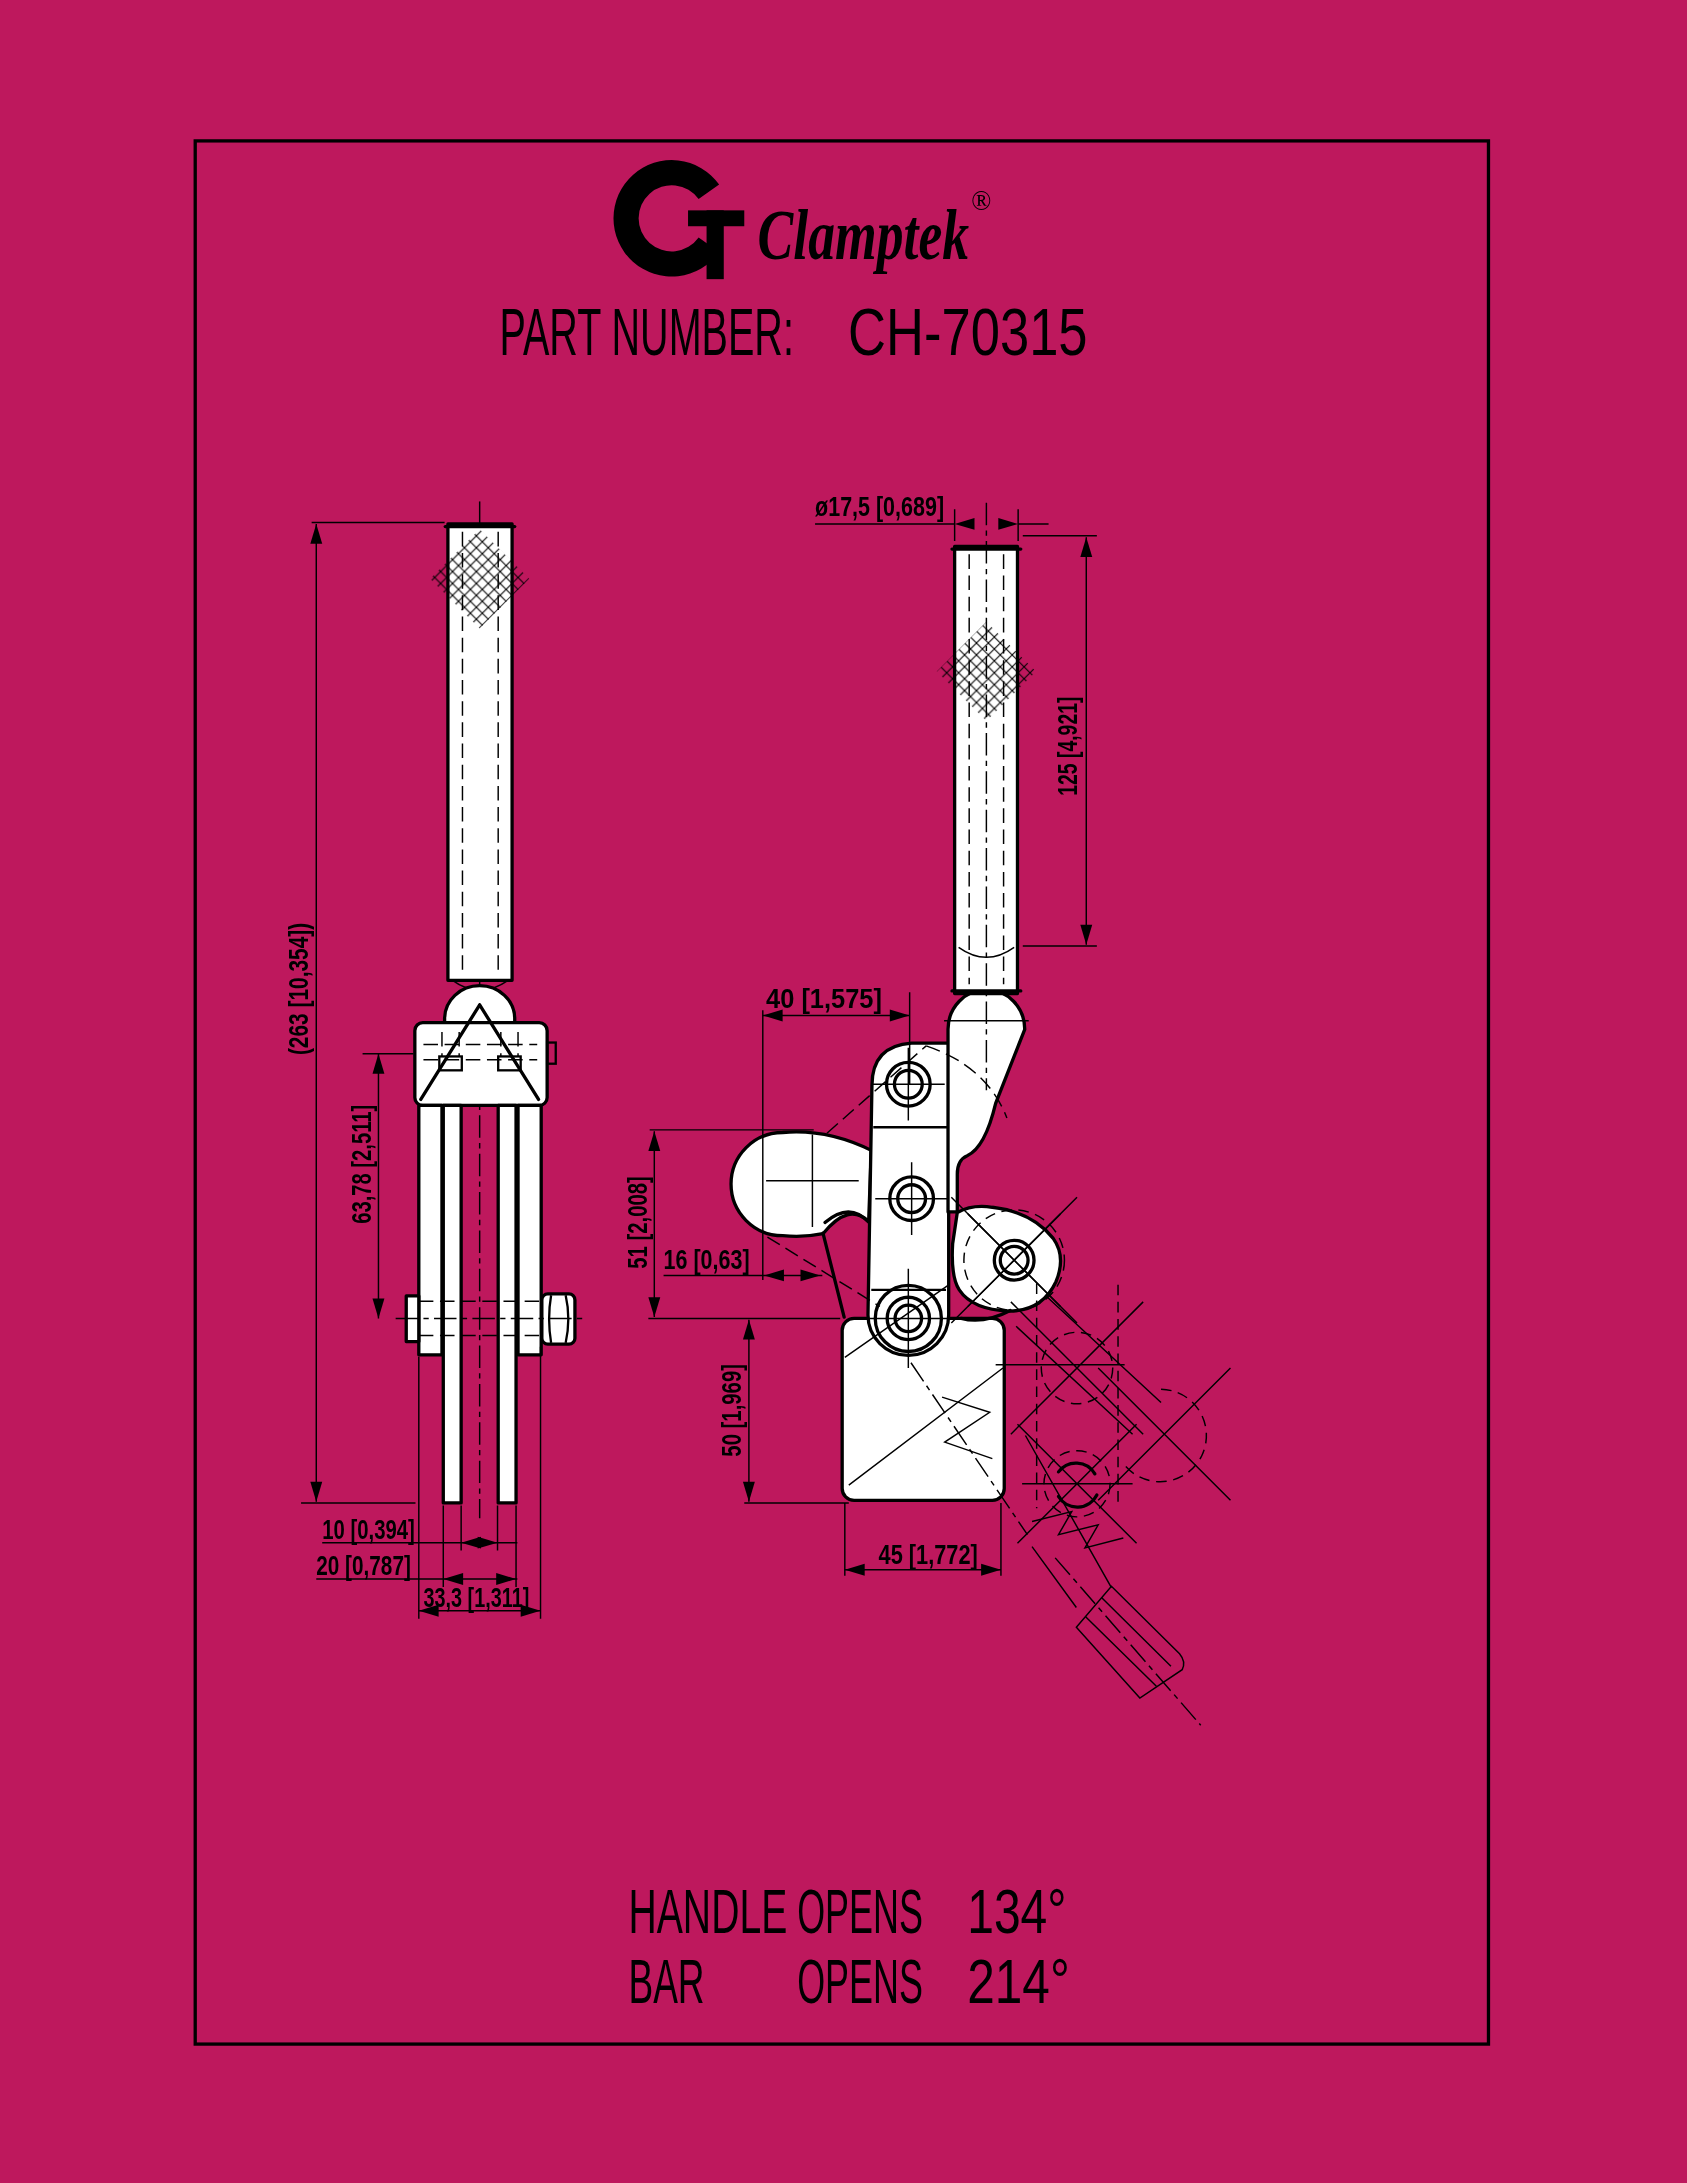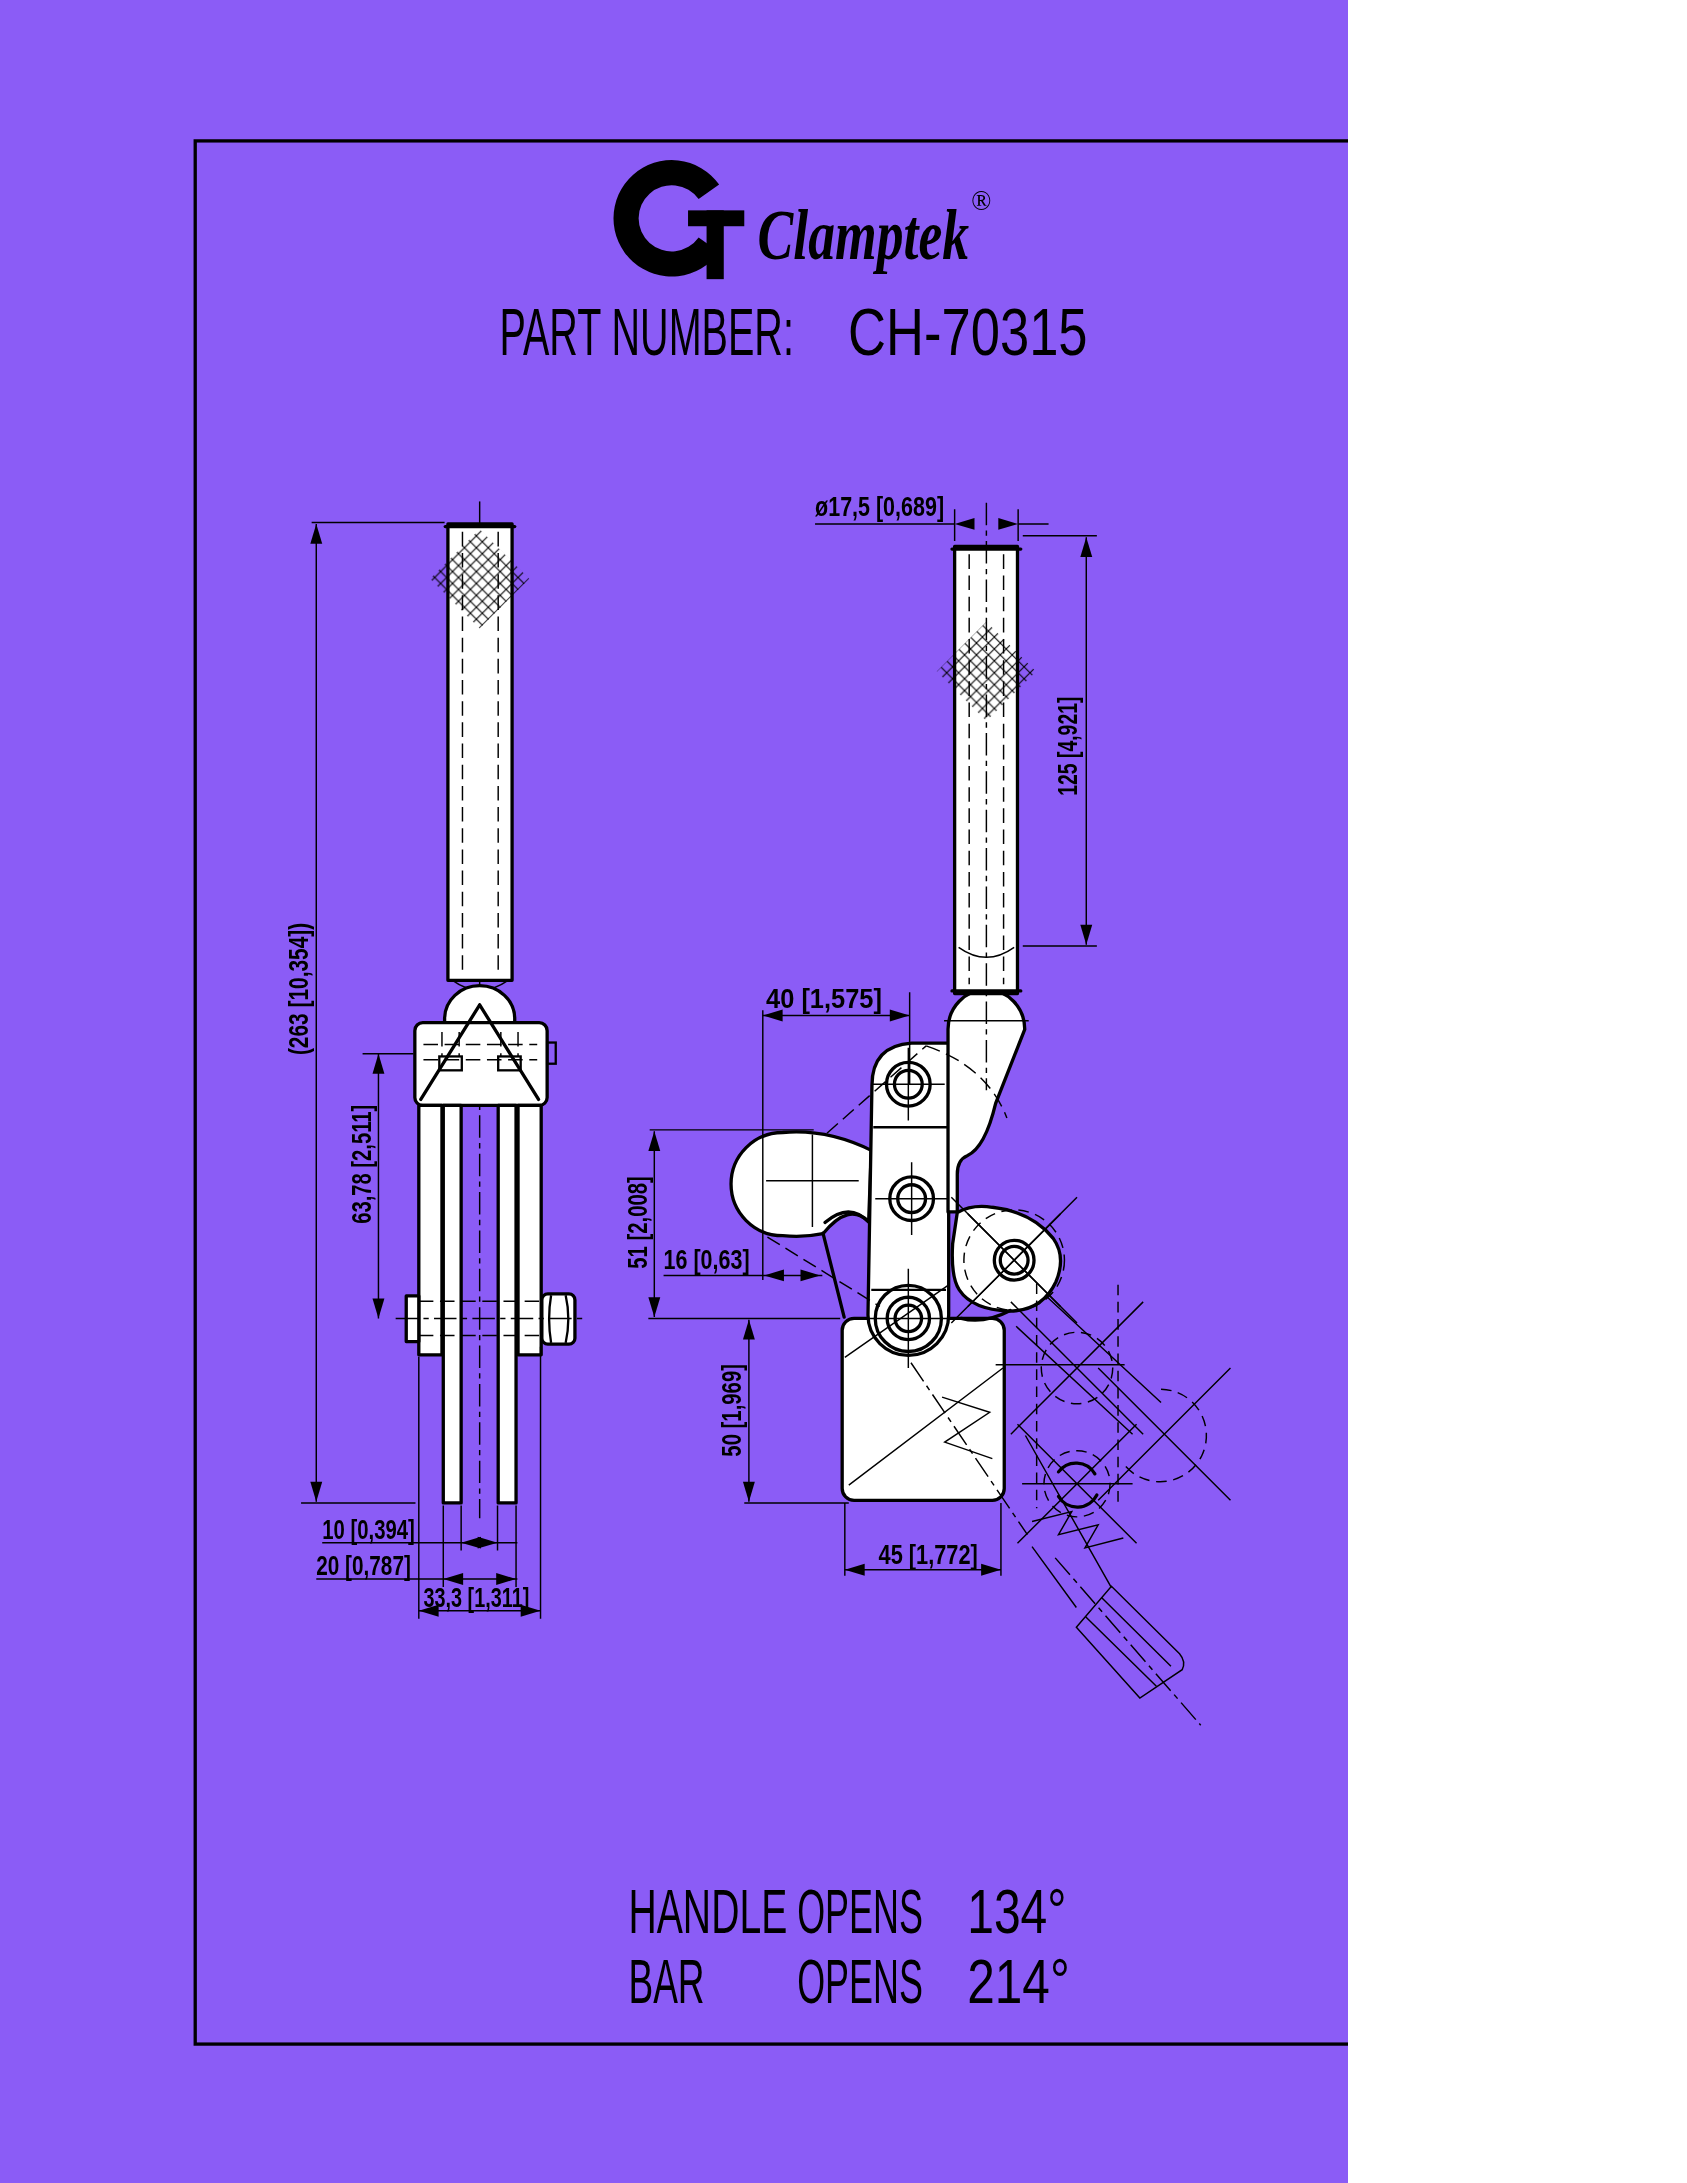--- a/index.html
+++ b/index.html
@@ -1,16 +1,16 @@
 <!DOCTYPE html>
 <html style="font-size:10.6px"><head>
 <meta charset="utf-8">
 <style>
   html,body{margin:0;padding:0;background:#ffffff;}
-  .page{position:relative;width:1348px;height:2183px;background:#8b5cf6;overflow:hidden;
+  .page{position:relative;width:1687px;height:2183px;background:#be185d;overflow:hidden;
         font-family:"Liberation Sans",sans-serif;}
   svg{position:absolute;left:0;top:0;}
   .objline{stroke:#000;fill:none;stroke-width:5;stroke-linecap:round;stroke-linejoin:round;}
   .objfill{stroke:#000;fill:#fff;stroke-width:5;stroke-linejoin:round;}
   .medline{stroke:#000;fill:none;stroke-width:3.5;}
   .thin{stroke:#000;fill:none;stroke-width:2.2;}
   .hidden-dash{stroke:#000;fill:none;stroke-width:2.2;stroke-dasharray:22 10;}
   .center-line{stroke:#000;fill:none;stroke-width:2.2;stroke-dasharray:34 8 8 8;}
   .phantom{stroke:#000;fill:none;stroke-width:2.2;stroke-dasharray:16 10;}
   .arrow{fill:#000;stroke:none;}

